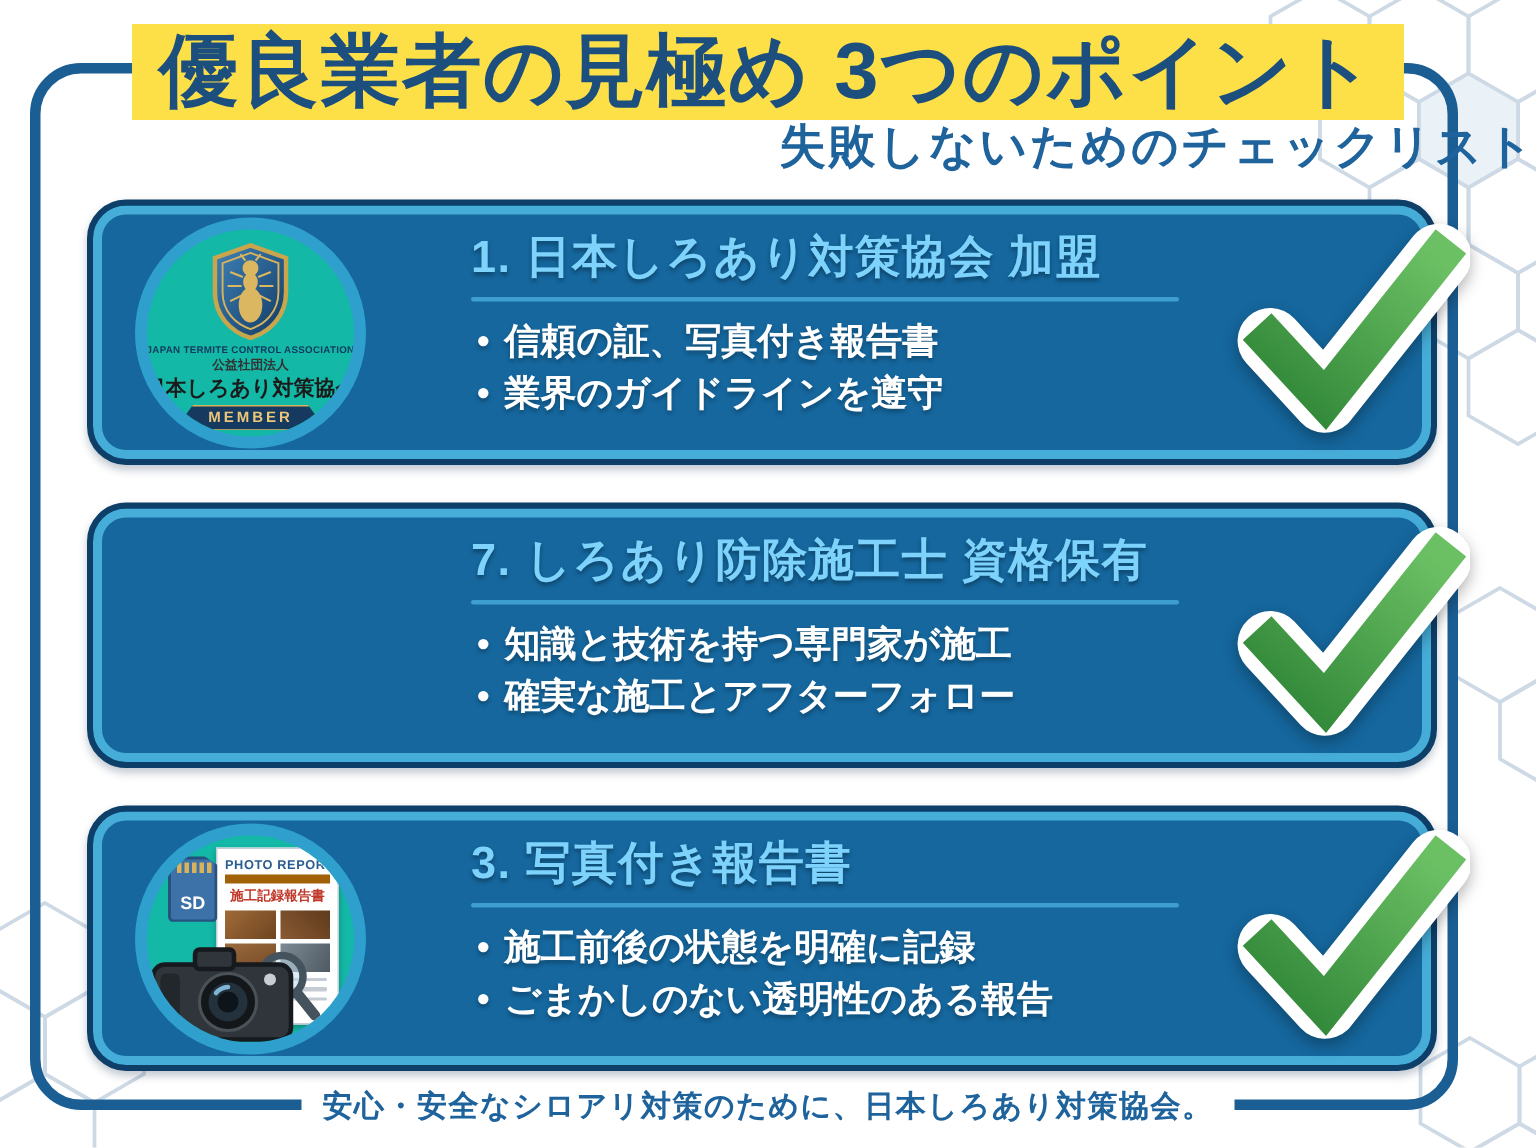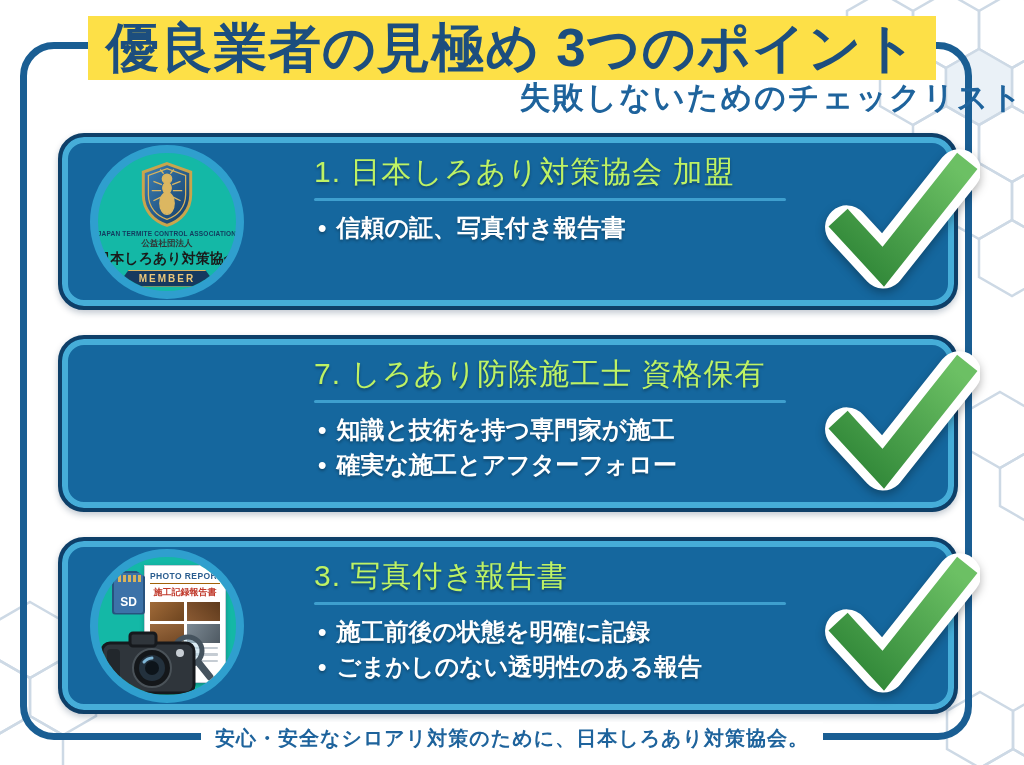--- a/index.html
+++ b/index.html
@@ -41,21 +41,21 @@
     box-shadow: inset 0 0 0 6px #46add8, 0 3px 6px rgba(10,40,70,0.25);
   }
   .circle {
     position:absolute; left:28px; top:50%; transform:translateY(-50%);
     width:154px; height:154px; border-radius:50%;
     background:#14b8a6; border:8px solid #2f9fce;
     overflow:hidden; z-index:2;
   }
   .content { margin-left:252px; margin-right:168px; padding-top:15px; }
   .heading {
-    color:#bef264; font-size:30px; font-weight:400; letter-spacing:1px;
+    color:#7dd3fc; font-size:30px; font-weight:700; letter-spacing:1px;
     line-height:1.3; text-shadow:0 2px 3px rgba(0,0,0,.35); white-space:nowrap;
   }
   .separator { height:3px; background:#3e9fce; margin:7px 0 10px 0; border-radius:2px; }
   .bullets { list-style:none; }
   .bullets li {
     color:#ffffff; font-size:24px; font-weight:700; line-height:1.45;
     text-shadow:0 2px 3px rgba(0,0,0,.3); white-space:nowrap;
   }
   .bullets li::before { content:"•"; margin:0 10px 0 4px; }
   .check {
@@ -109,21 +109,21 @@
   .sd-pin { width:3px; height:7px; background:#d9b35c; }
   .sd-label { color:#ffffff; font-weight:800; font-size:12px; }
   .doc {
     position:absolute; right:10px; top:8px; width:82px; height:118px;
     background:#ffffff; border:1px solid #c3ced8; box-shadow:0 2px 4px rgba(0,0,0,.25);
     padding:5px 5px 0 5px; text-align:center;
   }
   .doc-fold { position:absolute; top:-1px; right:-1px; width:0; height:0;
     border-left:12px solid #d8e0e8; border-top:12px solid #15679e; }
   .doc-title { font-size:8.5px; font-weight:800; color:#2a5d8f; letter-spacing:.4px;
-    border-bottom:1px solid #a16207; padding-bottom:2px; white-space:nowrap; }
+    border-bottom:6px solid #a16207; padding-bottom:2px; white-space:nowrap; }
   .doc-jp { font-size:9px; font-weight:800; color:#c0392b; margin-top:2px; white-space:nowrap; }
   .doc-photos { display:grid; grid-template-columns:1fr 1fr; gap:3px; margin-top:3px; }
   .doc-photo { height:19px; }
   .dp1 { background:linear-gradient(135deg,#a06a38,#6e4520); }
   .dp2 { background:linear-gradient(45deg,#8a5a33,#5e3a1c); }
   .dp3 { background:linear-gradient(160deg,#9c6b3f,#714724); }
   .dp4 { background:linear-gradient(120deg,#7d8a94,#4f5a63); }
   .doc-line { height:2.5px; background:#c5ccd3; margin:4px 2px 0 2px; border-radius:1px; }
   .camera { position:absolute; left:2px; bottom:0px; width:96px; height:66px; }
   .magnifier { position:absolute; right:22px; bottom:12px; width:46px; height:52px; }
@@ -211,20 +211,21 @@
         <div class="badge-type">公益社団法人</div>
         <div class="badge-name">日本しろあり対策協会</div>
         <div class="badge-ribbon">MEMBER</div>
       </div>
     </div>
     <div class="content">
       <div class="heading">1. 日本しろあり対策協会 加盟</div>
       <div class="separator"></div>
       <ul class="bullets">
         <li>信頼の証、写真付き報告書</li>
+        <li>業界のガイドラインを遵守</li>
       </ul>
     </div>
     <svg class="check" viewBox="0 0 150 150">
       <path d="M22,80 L57,118 L130,26" stroke="#ffffff" stroke-width="42" fill="none" stroke-linecap="round" stroke-linejoin="round"></path>
       <path d="M22,80 L57,118 L130,26" stroke="url(#chkgrad)" stroke-width="25" fill="none" stroke-linecap="square" stroke-linejoin="miter"></path>
     </svg>
   </div>
 
   <div class="card">
     <div class="content">

